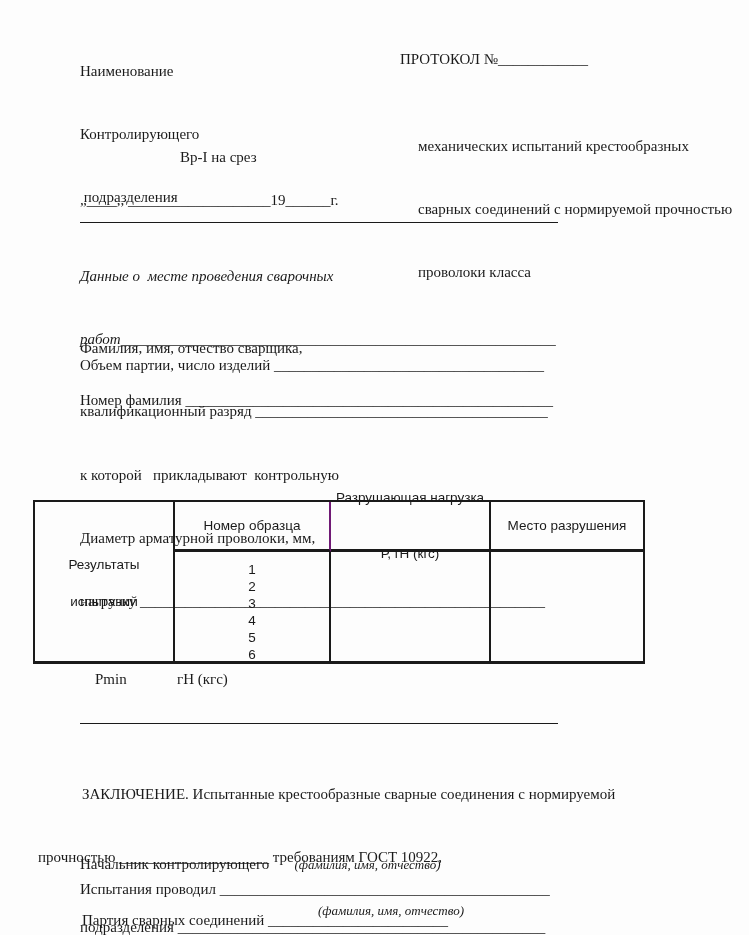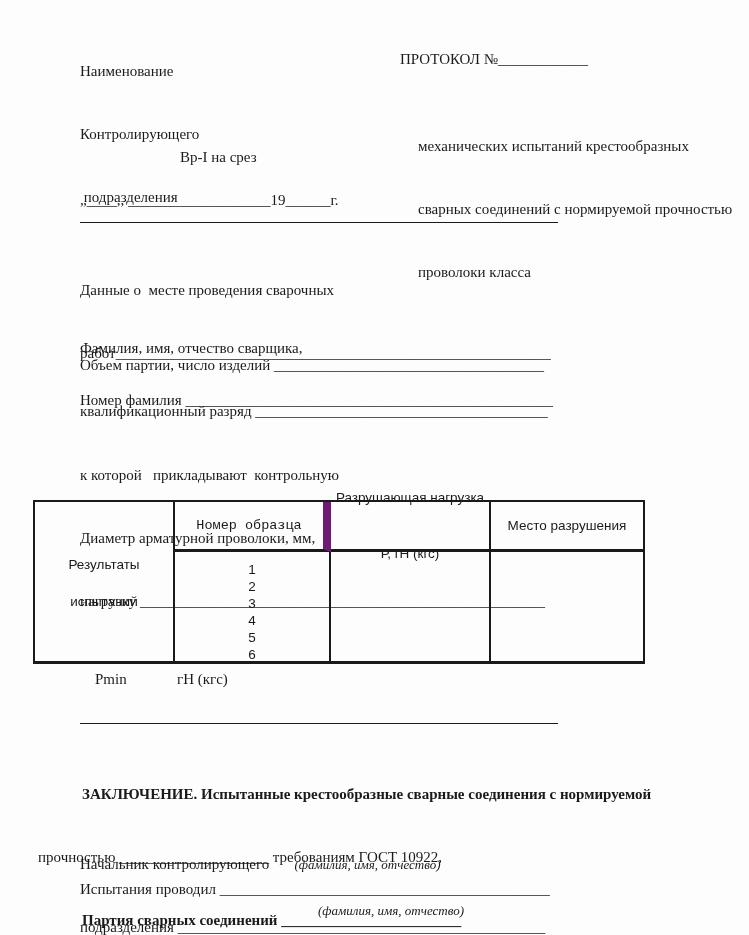--- a/index.html
+++ b/index.html
@@ -21,28 +21,28 @@
   }
   .t-label{
     grid-column:1;grid-row:1/3;border-right:2px solid #1a1a1a;
     display:flex;flex-direction:column;justify-content:center;align-items:center;
     line-height:21px;text-align:center;gap:16px;
   }
   .t-h{
     display:flex;flex-direction:column;justify-content:center;align-items:center;
     text-align:center;border-bottom:3px solid #1a1a1a;line-height:16px;
   }
-  .t-h1{grid-column:2;grid-row:1;border-right:8px solid #701a75;font-family:Liberation Mono, monospace;}
+  .t-h1{grid-column:2;grid-row:1;border-right:2px solid #701a75;}
   .t-h2{grid-column:3;grid-row:1;border-right:2px solid #1a1a1a;gap:40px;}
   .t-h3{grid-column:4;grid-row:1;}
   .t-c{grid-row:2;}
   .t-c1{grid-column:2;border-right:2px solid #1a1a1a;text-align:center;line-height:17px;padding-top:9px;}
   .t-c2{grid-column:3;border-right:2px solid #1a1a1a;}
   .t-c3{grid-column:4;}
-  .indent{padding-left:44px;font-weight:bold;}
+  .indent{padding-left:44px;}
 </style>
 </head>
 <body>
 
 <div class="page">
 
   <div class="abs lh" style="left:80px;top:19px;">
     <div>Наименование</div>
     <div>Контролирующего</div>
     <div> подразделения</div>
@@ -55,21 +55,21 @@
     <div>сварных соединений с нормируемой прочностью</div>
     <div>проволоки класса</div>
   </div>
 
   <div class="abs" style="left:180px;top:149px;">Вр-I на срез</div>
 
   <div class="abs" style="left:80px;top:192px;">„____,, ___________________19______г.</div>
 
   <div class="rule" style="left:80px;top:222px;width:478px;"></div>
 
-  <div class="abs lh" style="left:80px;top:238px;">
+  <div class="abs lh" style="left:80px;top:224px;font-style:italic;">
     <div>Данные о  месте проведения сварочных</div>
     <div>работ__________________________________________________________</div>
   </div>
 
   <div class="abs lh" style="left:80px;top:296px;">
     <div>Фамилия, имя, отчество сварщика,</div>
     <div>квалификационный разряд _______________________________________</div>
   </div>
 
   <div class="abs" style="left:80px;top:357px;">Объем партии, число изделий ____________________________________</div>

